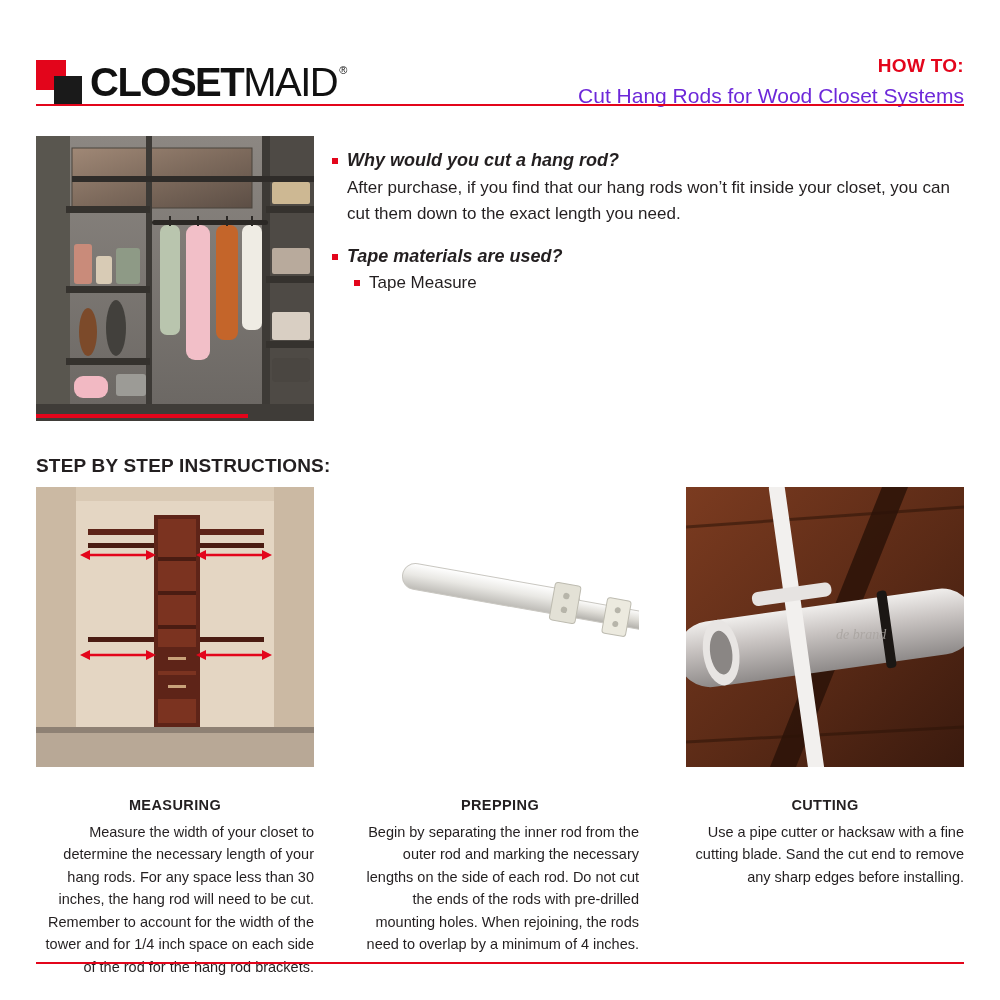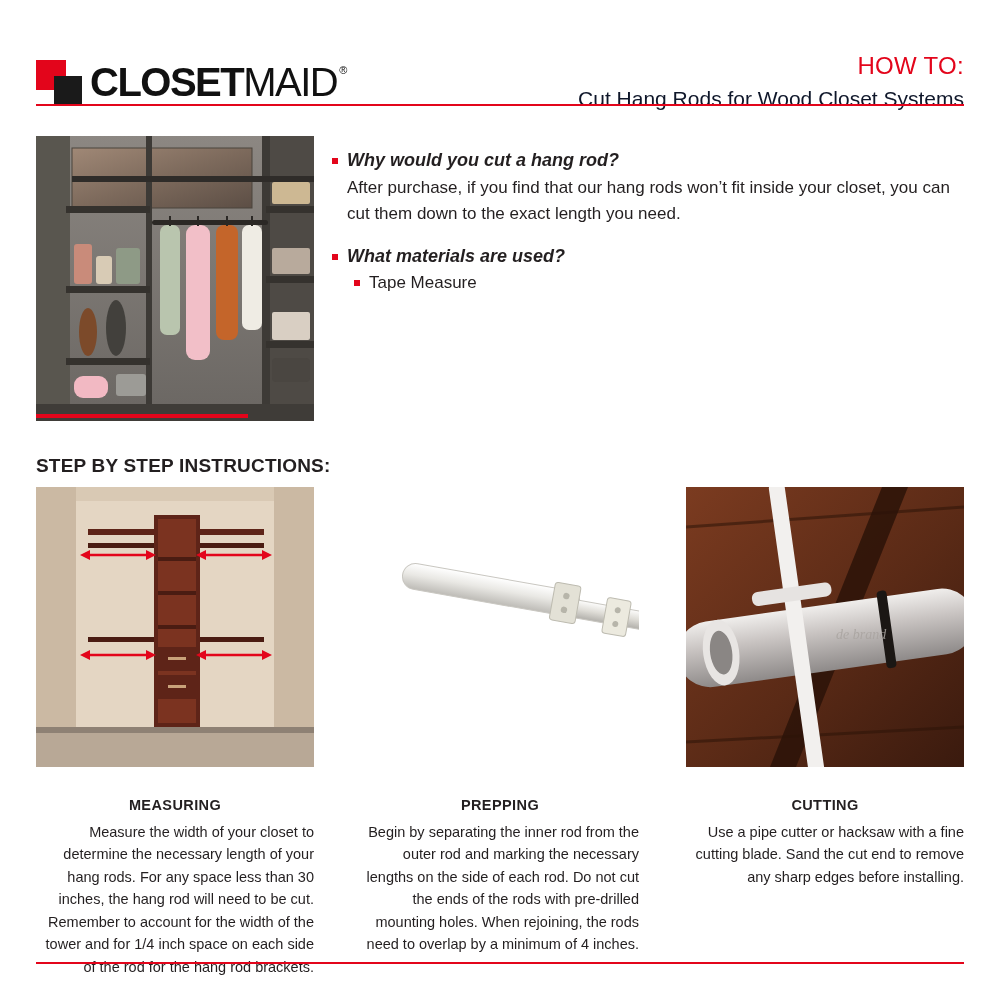--- a/index.html
+++ b/index.html
@@ -72,28 +72,28 @@
     line-height: 1;
     margin-top: 3px;
     margin-left: 2px;
   }
   .header-right {
     text-align: right;
     padding-top: 4px;
   }
   .howto {
     color: #e3051b;
-    font-weight: 400;
-    font-size: 24px;
+    font-weight: 700;
+    font-size: 19px;
     letter-spacing: 0.3px;
     margin-bottom: 7px;
   }
   .howto-sub {
     font-size: 21px;
-    color: #0f172a;
+    color: #6d28d9;
     font-weight: 400;
   }
   .rule-top {
     position: absolute;
     left: 36px;
     top: 104px;
     width: 928px;
     height: 2px;
     background: #e3051b;
   }
@@ -308,21 +308,21 @@
       <div class="q-line">
         <span class="bullet-sq"></span>
         <span class="q-text">Why would you cut a hang rod?</span>
       </div>
       <div class="a-text">After purchase, if you find that our hang rods won’t fit inside your closet, you can cut them down to the exact length you need.</div>
     </div>
 
     <div class="q-block">
       <div class="q-line">
         <span class="bullet-sq"></span>
-        <span class="q-text">What materials are used?</span>
+        <span class="q-text">Tape materials are used?</span>
       </div>
       <div class="mat-list">
         <div class="mat-item">
           <span class="bullet-sq"></span>
           <span class="mat-label">Tape Measure</span>
         </div>
       </div>
     </div>
 
   </div>

